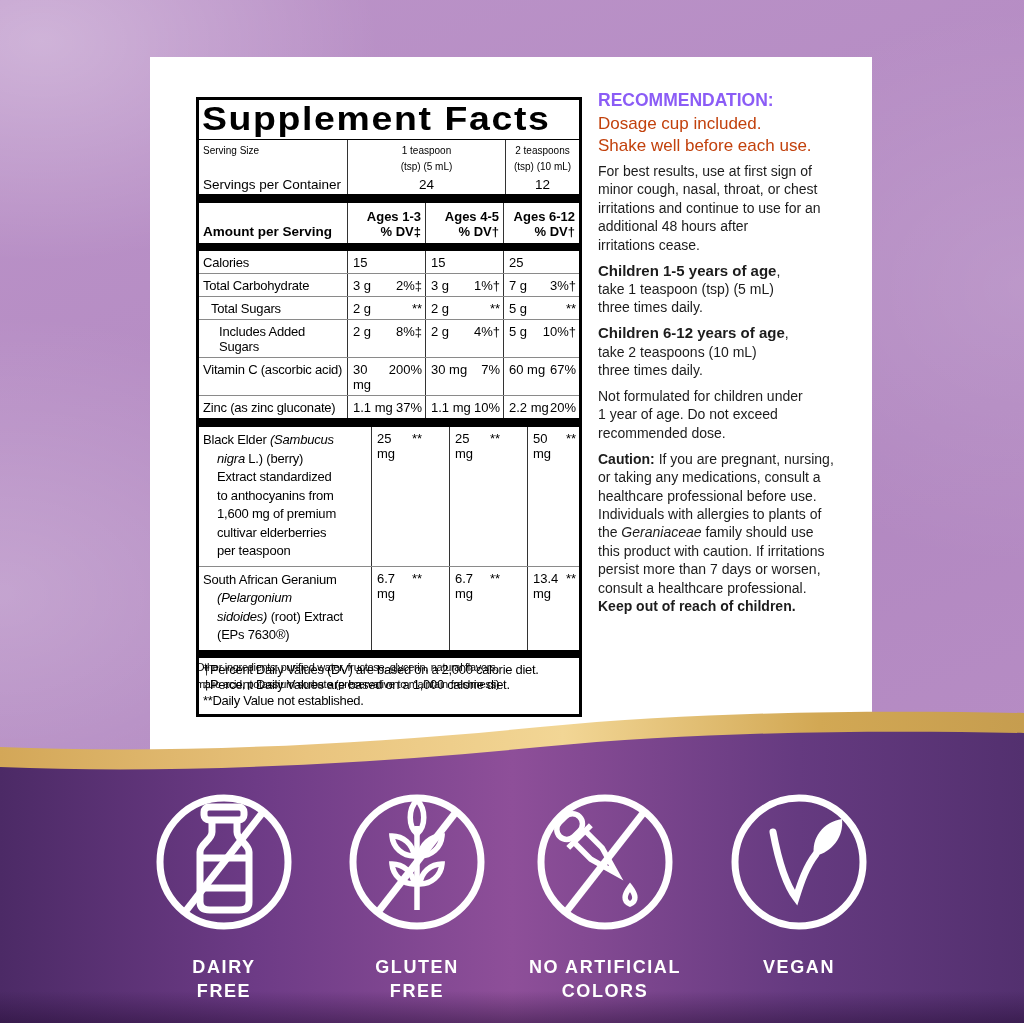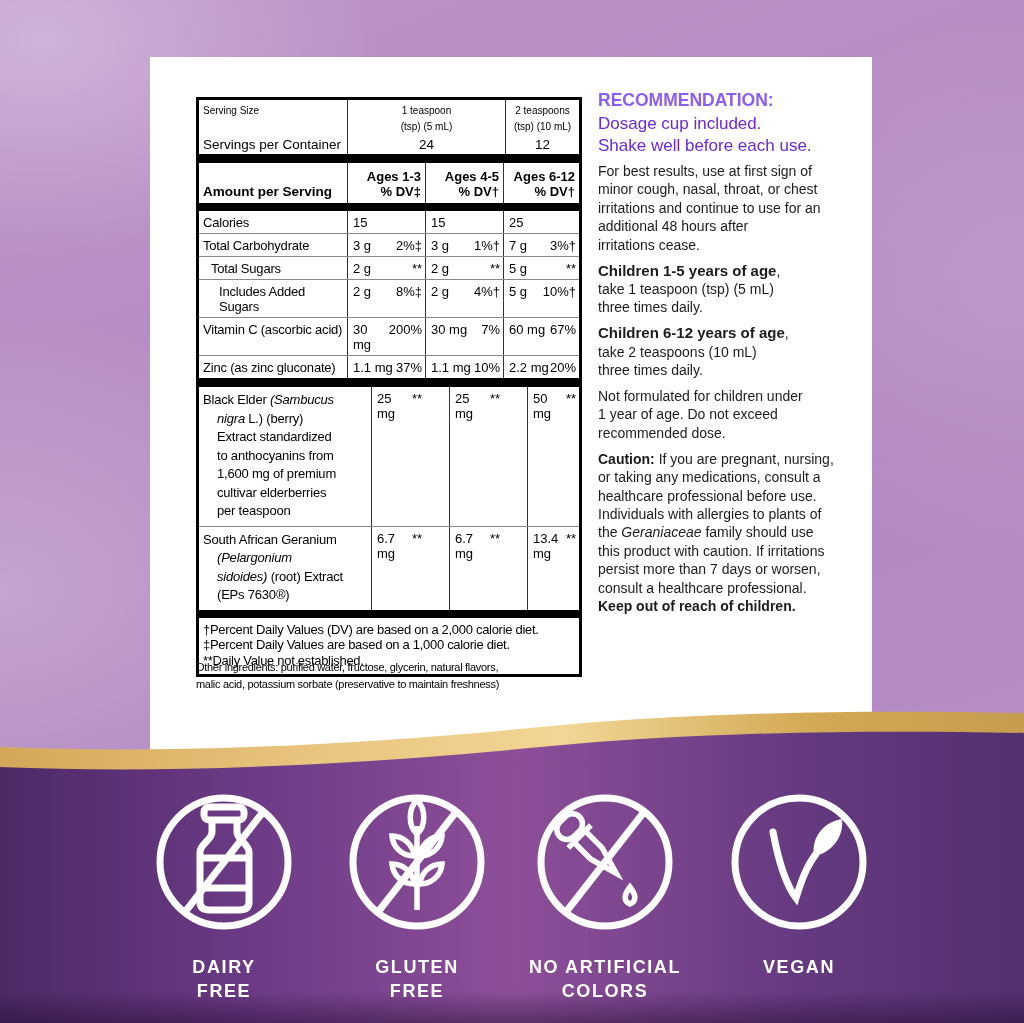--- a/index.html
+++ b/index.html
@@ -40,21 +40,21 @@
   .hxrow{display:grid;grid-template-columns:148px 78px 78px 76px;}
   .hxrow.sep{border-top:1px solid #8a8a8a;}
   .hxlab{padding:4px 2px 5px 18px;text-indent:-14px;font-size:13px;line-height:18.5px;letter-spacing:-0.2px;}
   .hxcell{display:flex;justify-content:space-between;align-items:flex-start;border-left:1px solid #333;padding:4px 3px 4px 5px;font-size:13px;margin-left:24px;}
   .fnotes{padding:4px 5px 6px 4px;font-size:13px;line-height:15.5px;letter-spacing:-0.3px;white-space:pre-line;}
   
   #other-ing{position:absolute;left:46px;top:602px;width:460px;font-size:11px;line-height:16.5px;letter-spacing:-0.3px;color:#000;white-space:pre-line;}
   
   #rec{position:absolute;left:448px;top:33px;width:278px;color:#1c1c1c;}
   .rec-title{font-size:17.5px;font-weight:bold;color:#8b5cf6;}
-  .rec-sub{font-size:17px;line-height:21.5px;margin:2px 0 6px;white-space:pre-line;color:#6d28d9;}
+  .rec-sub{font-size:17px;line-height:21.5px;margin:2px 0 6px;white-space:pre-line;color:#c2410c;}
   #rec p{font-size:14px;line-height:18.4px;margin:0 0 7.5px;white-space:pre-line;}
   #rec p b.hd{font-size:15px;}
   
   #wave{position:absolute;left:0;top:695px;width:1024px;height:328px;z-index:2;}
   .badge{position:absolute;width:200px;text-align:center;z-index:3;}
   .badge svg{display:block;margin:0 auto;}
   .badge-label{margin-top:23px;color:#fff;font-weight:bold;font-size:18px;line-height:24px;letter-spacing:1.6px;white-space:pre-line;}
   #badge-1{left:124px;top:792px;}
   #badge-2{left:317px;top:792px;}
   #badge-3{left:505px;top:792px;}
@@ -64,20 +64,21 @@
   .ic-fill{fill:#fff;stroke:none;}
 </style>
 </head>
 <body>
 
 <div id="stage">
 
   <div id="card">
 
     <div id="facts">
+      <div class="ftitle"><span>Supplement Facts</span></div>
 
       <div class="srow s1">
         <div class="slab">Serving Size</div>
         <div class="sc">1 teaspoon
 (tsp) (5 mL)</div>
         <div class="sc">2 teaspoons
 (tsp) (10 mL)</div>
       </div>
       <div class="srow s2">
         <div class="slab">Servings per Container</div>

